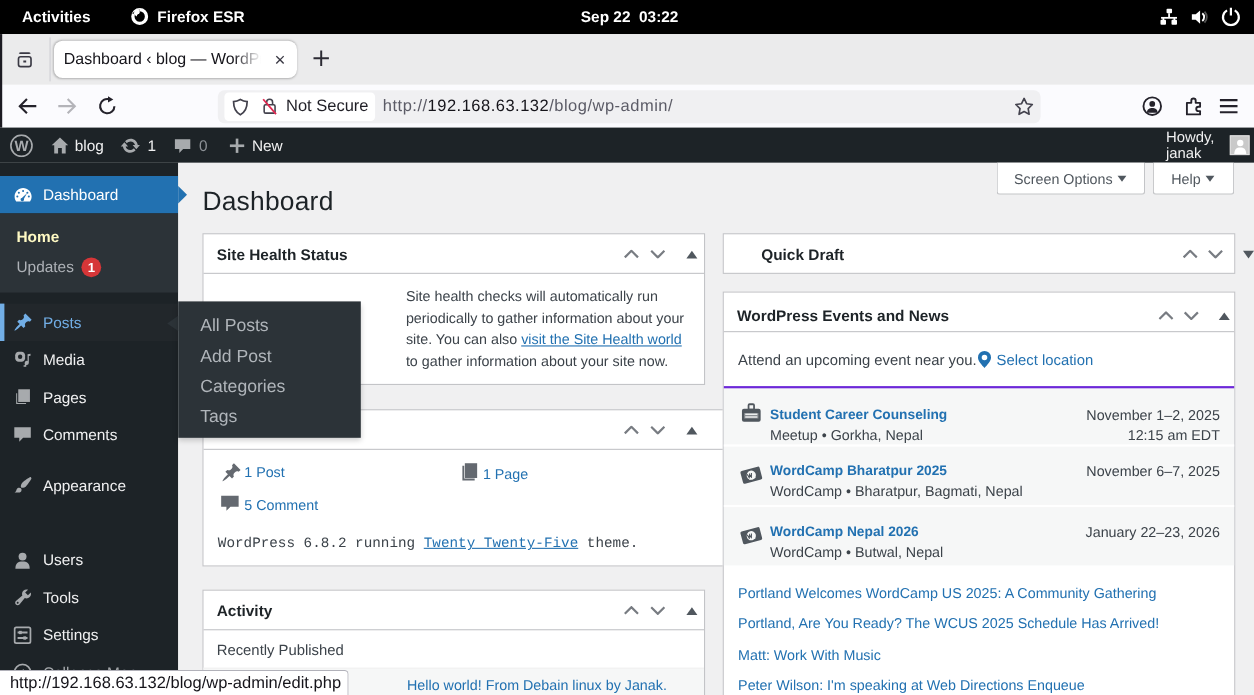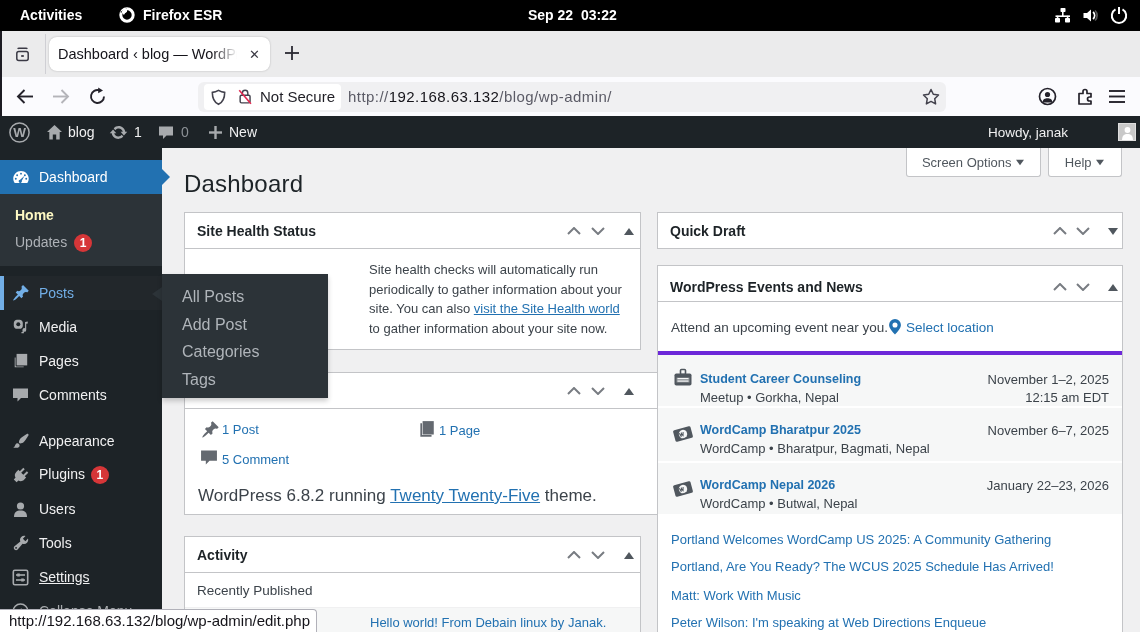--- a/index.html
+++ b/index.html
@@ -182,21 +182,21 @@
       </svg>
     <span style="margin-left:7px;color:#8c9196;">0</span>
   </div>
   <div class="it" style="left:208px;">
     <svg width="15" height="15" viewBox="0 0 15 15" fill="#a7aaad">
         <rect x="6.3" y="1" width="2.4" height="13"></rect>
         <rect x="1" y="6.3" width="13" height="2.4"></rect>
       </svg>
     <span style="margin-left:6px;">New</span>
   </div>
-  <div class="it" style="left:988px;font-size:13.5px;">
+  <div class="it" style="left:1060px;font-size:13.5px;">
       <span>Howdy, janak</span>
     </div>
   <div class="abs" style="left:1118px;top:7px;width:18px;height:18px;background:#c9c9c9;border:1px solid #dedede;overflow:hidden;">
     <svg width="17" height="17" viewBox="0 0 17 17">
         <circle cx="8.5" cy="6" r="2.9" fill="#fff"></circle>
         <path d="M3 17 C3 11.5 5 10 8.5 10 C12 10 14 11.5 14 17 Z" fill="#fff"></path>
       </svg>
   </div>
 </div>
 
@@ -248,40 +248,34 @@
         <path d="M1 1.5 L16 1.5 L16 11 L9 11 L5.5 14.5 L5.5 11 L1 11 Z"></path>
       </svg>
     <span class="lbl">Comments</span>
   </div>
   <div class="mi" style="top:276px;">
     <svg width="18" height="18" viewBox="0 0 20 20" fill="#a7aaad">
       <path d="M18.33 3.57s.27-.8-.31-1.36c-.53-.52-1.22-.24-1.22-.24-.61.3-5.76 3.47-7.67 5.57-.86.96-2.06 3.79-1.09 4.82.92.98 3.96-.17 4.79-1 2.06-2.06 5.21-7.17 5.5-7.79zM1.4 17.65c2.37-1.56 1.46-3.41 3.23-4.64.9-.62 2.24-.63 3.12.26.9.9.88 2.24.26 3.14-1.23 1.75-3.62.94-6.61 1.24z"></path>
     </svg>
     <span class="lbl">Appearance</span>
   </div>
-  <div class="mi" style="top:310px;">
-    <svg width="17" height="17" viewBox="0 0 17 17" fill="#a7aaad">
-      <path d="M5 1 L5 6 L3 6 L3 9 C3 11.5 4.5 13 6.5 13.5 L6.5 16 L10.5 16 L10.5 13.5 C12.5 13 14 11.5 14 9 L14 6 L12 6 L12 1 L10 1 L10 6 L7 6 L7 1 Z" transform="rotate(45 8.5 8.5)"></path>
-    </svg>
-    <span class="lbl">Plugins <span class="badge" style="margin-left:2px;">1</span></span>
-  </div>
   <div class="mi" style="top:344px;">
     <svg width="17" height="17" viewBox="0 0 17 17" fill="#a7aaad">
         <circle cx="8.5" cy="5" r="3.6"></circle>
         <path d="M2 16 C2 11 4.5 9.5 8.5 9.5 C12.5 9.5 15 11 15 16 Z"></path>
       </svg>
     <span class="lbl">Users</span>
   </div>
   <div class="mi" style="top:378px;">
     <svg width="18" height="18" viewBox="0 0 20 20" fill="#a7aaad">
       <path d="M16.68 9.77c-1.34 1.34-3.3 1.67-4.95.99l-5.41 6.52c-.99.99-2.59.99-3.58 0s-.99-2.59 0-3.57l6.52-5.42c-.68-1.65-.35-3.61.99-4.95 1.28-1.28 3.12-1.62 4.72-1.06l-2.89 2.89 2.82 2.82 2.86-2.87c.53 1.58.18 3.39-1.08 4.65zM3.81 16.21c.4.39 1.04.39 1.43 0 .4-.4.4-1.04 0-1.43-.39-.4-1.03-.4-1.43 0-.39.39-.39 1.03 0 1.43z"></path>
     </svg>
     <span class="lbl">Tools</span>
   </div>
-  <div class="mi" style="top:412px;text-decoration:underline;">
+  <div class="mi" style="top:412px;">
     <svg width="17" height="17" viewBox="0 0 17 17" fill="none" stroke="#a7aaad" stroke-width="1.6">
       <rect x="1.3" y="1.3" width="14.4" height="14.4" rx="1.5"></rect>
       <line x1="4" y1="6" x2="13" y2="6"></line>
         <line x1="4" y1="11" x2="13" y2="11"></line>
       <rect x="5.2" y="4.5" width="2.6" height="3" fill="#a7aaad" stroke="none"></rect>
       <rect x="9.2" y="9.5" width="2.6" height="3" fill="#a7aaad" stroke="none"></rect>
     </svg>
     <span class="lbl">Settings</span>
   </div>
   <div class="mi" style="top:446px;color:#a7aaad;">
@@ -335,42 +329,42 @@
           <path d="M3 3 L3 15 L13 15 L13 13.5 L4.5 13.5 L4.5 3 Z"></path>
         </svg>
     </div>
     <a class="lnk abs" style="left:254px;top:50px;font-size:13px;" href="#">1 Page</a>
     <div class="abs" style="left:15px;top:76px;">
       <svg width="18" height="17" viewBox="0 0 17 16" fill="#646970">
           <path d="M1 1.5 L16 1.5 L16 11 L9 11 L5.5 14.5 L5.5 11 L1 11 Z"></path>
         </svg>
     </div>
     <a class="lnk abs" style="left:37px;top:79px;font-size:13px;" href="#">5 Comment</a>
-    <div class="abs" style="left:13px;top:113px;font-size:17px;color:#3c434a;">WordPress 6.8.2 running <a class="ulnk" href="#">Twenty Twenty-Five</a> theme.</div>
+    <div class="abs" style="left:13px;top:113px;font-size:13px;color:#3c434a;font-family:Liberation Mono, monospace;">WordPress 6.8.2 running <a class="ulnk" href="#">Twenty Twenty-Five</a> theme.</div>
   </div>
 
   <div class="box" style="left:22px;top:388px;width:457px;height:110px;">
     <div class="bh">
         <span class="t">Activity</span>
       <svg class="abs" style="left:382px;top:14px;" width="14" height="8">
           <polyline class="chev" points="1,7 7,1 13,7"></polyline>
         </svg>
       <svg class="abs" style="left:406px;top:14px;" width="14" height="8">
           <polyline class="chev" points="1,1 7,7 13,1"></polyline>
         </svg>
       <div class="tri-u abs" style="left:439px;top:15px;"></div>
     </div>
     <div class="abs" style="left:12px;top:46px;font-size:13.5px;color:#3c434a;">Recently Published</div>
     <div class="abs" style="left:0px;top:70px;width:455px;height:40px;background:#f6f7f7;border-top:1px solid #f0f0f1;">
       <a class="lnk abs" style="left:185px;top:7px;font-size:13px;white-space:nowrap;" href="#">Hello world! From Debain linux by Janak.</a>
     </div>
   </div>
 
   <div class="box" style="left:495px;top:64px;width:466px;height:37px;">
-    <div class="bh" style="border-bottom:none;">
+    <div class="bh" style="border-bottom:none;margin-left:22px;">
         <span class="t">Quick Draft</span>
       <svg class="abs" style="left:395px;top:14px;" width="14" height="8">
           <polyline class="chev" points="1,7 7,1 13,7"></polyline>
         </svg>
       <svg class="abs" style="left:418px;top:14px;" width="14" height="8">
           <polyline class="chev" points="1,1 7,7 13,1"></polyline>
         </svg>
       <div class="tri-d abs" style="left:450px;top:15px;"></div>
     </div>
   </div>
@@ -384,21 +378,21 @@
       <svg class="abs" style="left:418px;top:17px;" width="14" height="8">
           <polyline class="chev" points="1,1 7,7 13,1"></polyline>
         </svg>
       <div class="tri-u abs" style="left:450px;top:18px;"></div>
     </div>
     <div class="abs" style="left:13px;top:54px;font-size:13.5px;color:#3c434a;">Attend an upcoming event near you.</div>
     <svg class="abs" style="left:229px;top:52px;" width="16" height="18" viewBox="0 0 17 19" fill="#2271b1">
         <path d="M8.5 1 A6.3 6.3 0 0 1 14.8 7.3 C14.8 11 11 14.5 8.5 17.5 C6 14.5 2.2 11 2.2 7.3 A6.3 6.3 0 0 1 8.5 1 Z M8.5 4.6 A2.7 2.7 0 1 0 8.5 10 A2.7 2.7 0 0 0 8.5 4.6 Z" fill-rule="evenodd"></path>
       </svg>
     <a class="lnk abs" style="left:248px;top:54px;font-size:13.5px;" href="#">Select location</a>
-    <div class="abs" style="left:0;top:85px;width:464px;height:163px;background:#f6f7f7;border-top:4px solid #6d28d9;">
+    <div class="abs" style="left:0;top:85px;width:464px;height:163px;background:#f6f7f7;border-top:2px solid #6d28d9;">
 
       <div class="abs" style="left:0;top:0;width:464px;height:53px;border-bottom:2px solid #fff;">
         <svg class="abs" style="left:15px;top:13px;" width="20" height="21" viewBox="0 0 20 21" fill="#50575e">
           <rect x="7.5" y="1.5" width="5" height="5" rx="1" fill="none" stroke="#50575e" stroke-width="1.6"></rect>
           <rect x="1.5" y="5.5" width="17" height="12" rx="1.8"></rect>
           <rect x="3.5" y="9.5" width="13" height="5" fill="#f6f7f7" opacity=".35"></rect>
           <rect x="4.5" y="10" width="11" height="1.2" fill="#f6f7f7"></rect>
             <rect x="4.5" y="12.5" width="11" height="1.2" fill="#f6f7f7"></rect>
         </svg>
         <a class="lnk abs" style="left:42px;top:17px;font-size:12.5px;font-weight:bold;" href="#">Student Career Counseling</a>

